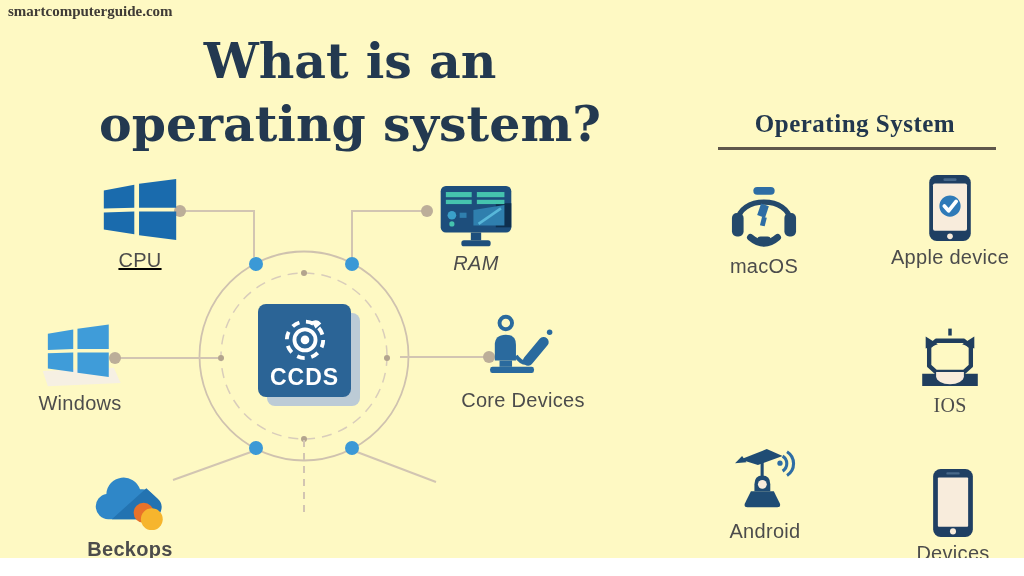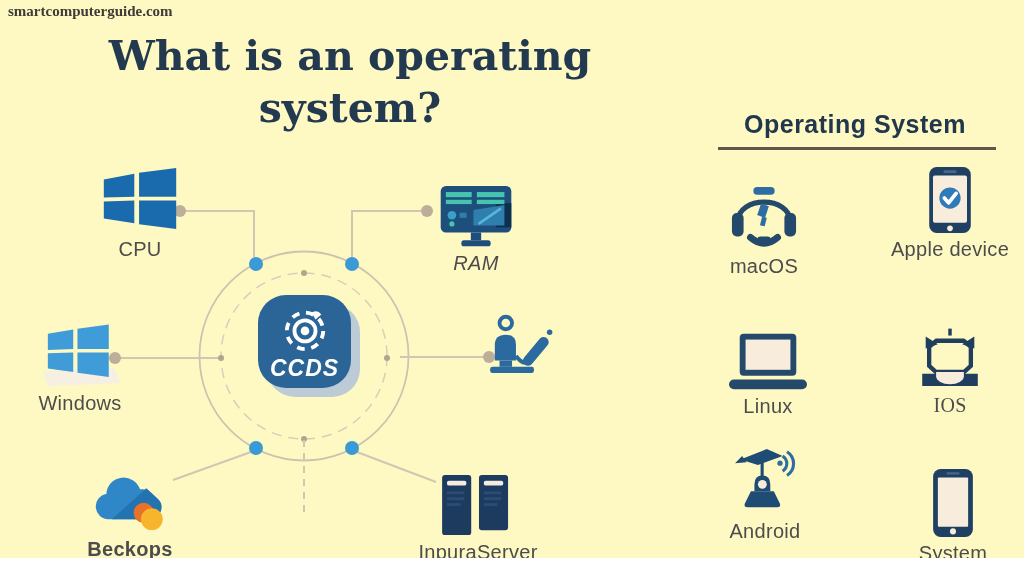--- a/index.html
+++ b/index.html
@@ -7,36 +7,35 @@
     position:relative;width:1024px;height:558px;overflow:hidden;
     background:#fef9c3;
     font-family:"Liberation Sans",sans-serif;
   }
   .watermark{
     position:absolute;left:8px;top:3px;
     font-family:"Liberation Serif",serif;font-weight:700;font-size:15px;color:#3f3b36;
   }
   .title{
     position:absolute;left:85px;top:30px;width:530px;text-align:center;
-    font-family:"DejaVu Serif",serif;font-weight:700;font-size:41px;line-height:1.28;
+    font-family:"DejaVu Serif",serif;font-weight:700;font-size:49px;line-height:1.28;
     color:#233950;margin:0;
   }
   .connectors{position:absolute;left:0;top:0;z-index:0;}
   .node{position:absolute;text-align:center;z-index:1;}
   .node-label{font-size:20px;color:#4c4c4c;letter-spacing:.3px;}
   .ccds{
-    position:absolute;left:258px;top:295px;width:93px;height:93px;z-index:1;
-    background:#2b6496;border-radius:28px;text-align:center;
+    position:absolute;left:258px;top:304px;width:93px;height:93px;z-index:1;
+    background:#2b6496;border-radius:8px;text-align:center;
     box-shadow:9px 9px 0 #bccbd6;
-    font-style:italic;
   }
   .ccds-label{color:#ffffff;font-weight:700;font-size:23px;letter-spacing:1px;margin-top:-2px;}
   .os-heading{
     position:absolute;left:705px;top:110px;width:300px;text-align:center;margin:0;
-    font-family:Liberation Sans, sans-serif;font-weight:700;font-size:25px;color:#22374e;letter-spacing:.5px;
+    font-family:Liberation Serif, serif;font-weight:700;font-size:25px;color:#22374e;letter-spacing:.5px;
   }
   .os-underline{position:absolute;left:718px;top:147px;width:278px;height:2.5px;background:#5f574b;}
   .os-item{position:absolute;text-align:center;z-index:1;}
   .os-item-label{font-size:20px;color:#4c4c4c;margin-top:0;letter-spacing:.3px;}
 </style>
 </head>
 <body>
 
 <div class="canvas">
 
@@ -72,21 +71,21 @@
     </g>
 
     <g fill="#3b99d6">
       <circle cx="256" cy="264" r="7"></circle>
         <circle cx="352" cy="264" r="7"></circle>
       <circle cx="256" cy="448" r="7"></circle>
         <circle cx="352" cy="448" r="7"></circle>
     </g>
   </svg>
 
-  <div class="node" style="left:78px;top:165px;width:124px;">
+  <div class="node" style="left:78px;top:176px;width:124px;text-decoration:underline;">
     <svg width="80" height="69" viewBox="0 0 84 70">
       <g fill="#1a6bad">
         <polygon points="4,14 36,8 36,32 4,33"></polygon>
         <polygon points="41,7 80,2 80,32 41,32"></polygon>
         <polygon points="4,37 36,36 36,60 4,55"></polygon>
         <polygon points="41,36 80,36 80,66 41,61"></polygon>
       </g>
     </svg>
     <div class="node-label">CPU</div>
   </div>
@@ -130,49 +129,33 @@
       <g fill="#2a6a9e" stroke="none">
         <circle cx="24" cy="10" r="8" fill="none" stroke="#2a6a9e" stroke-width="5"></circle>
         <path d="M10,58 V38 q0,-13 14,-13 q13,0 13,13 v20 z"></path>
         <rect x="16" y="58" width="16" height="8"></rect>
         <rect x="4" y="66" width="56" height="8" rx="3"></rect>
         <rect x="56" y="24" width="13" height="44" rx="6.5" transform="rotate(40 62 46)"></rect>
         <circle cx="80" cy="22" r="3.5"></circle>
         <path d="M37,52 q8,12 18,8" fill="none" stroke="#2a6a9e" stroke-width="5"></path>
       </g>
     </svg>
+    <div class="node-label">Core Devices</div>
   </div>
 
   <div class="node" style="left:70px;top:468px;width:120px;font-weight:bold;">
     <svg width="80" height="66" viewBox="0 0 88 72">
       <path d="M66,56 H20 a14,14 0 0 1 -2,-27.8 a19,19 0 0 1 37,-5 a13,13 0 0 1 11,22.6 z" fill="#2f87c8"></path>
       <path d="M62,22 L24,56 h42 a13,13 0 0 0 8,-23 z" fill="#2373b1"></path>
       <circle cx="59" cy="49" r="11" fill="#e8722a"></circle>
       <circle cx="68" cy="56" r="12" fill="#f6b52d"></circle>
     </svg>
     <div class="node-label">Beckops</div>
   </div>
 
-  <div class="node" style="left:413px;top:473px;width:130px;">
-    <svg width="76" height="64" viewBox="0 0 78 66">
-      <rect x="2" y="2" width="30" height="62" rx="3" fill="#1d3a5f"></rect>
-      <rect x="40" y="2" width="30" height="57" rx="3" fill="#1d3a5f"></rect>
-      <rect x="7" y="8" width="20" height="5" rx="2" fill="#f4ece0"></rect>
-      <rect x="45" y="8" width="20" height="5" rx="2" fill="#f4ece0"></rect>
-      <g fill="#2b4d73">
-        <rect x="7" y="19" width="18" height="3"></rect>
-          <rect x="7" y="25" width="18" height="3"></rect>
-          <rect x="7" y="31" width="14" height="3"></rect>
-        <rect x="45" y="19" width="18" height="3"></rect>
-          <rect x="45" y="25" width="18" height="3"></rect>
-          <rect x="45" y="31" width="14" height="3"></rect>
-      </g>
-    </svg>
-    <div class="node-label">InpuraServer</div>
-  </div>
 
   <div class="ccds">
     <svg width="46" height="50" viewBox="0 0 48 50" style="margin-top:8px;">
       <circle cx="24" cy="28" r="19" fill="none" stroke="#ffffff" stroke-width="4" stroke-dasharray="8 7"></circle>
       <circle cx="24" cy="28" r="11" fill="none" stroke="#ffffff" stroke-width="4"></circle>
       <circle cx="24" cy="28" r="4.5" fill="#ffffff"></circle>
       <path d="M30,9 q7,-4 11,2 l-6,5 q-2,-4 -5,-7 z" fill="#ffffff"></path>
     </svg>
     <div class="ccds-label">CCDS</div>
   </div>
@@ -187,40 +170,32 @@
       <rect x="3" y="31" width="12" height="24" rx="5" fill="#24496b"></rect>
       <rect x="57" y="31" width="12" height="24" rx="5" fill="#24496b"></rect>
       <polygon points="33,21 41,24 37,36 29,33" fill="#2e6da4"></polygon>
       <rect x="33" y="35" width="5" height="9" fill="#2e6da4" transform="rotate(14 35 39)"></rect>
       <path d="M22,56 q14,12 28,0" fill="none" stroke="#24496b" stroke-width="7" stroke-linecap="round"></path>
       <rect x="29" y="55" width="14" height="7" rx="3.5" fill="#24496b"></rect>
     </svg>
     <div class="os-item-label">macOS</div>
   </div>
 
-  <div class="os-item" style="left:880px;top:166px;width:140px;">
+  <div class="os-item" style="left:880px;top:174px;width:140px;">
     <svg width="44" height="68" viewBox="0 0 46 72">
       <rect x="1" y="1" width="44" height="70" rx="8" fill="#1f3f63"></rect>
       <rect x="5" y="10" width="36" height="50" rx="2" fill="#f8ecdc"></rect>
       <rect x="16" y="4.5" width="14" height="3" rx="1.5" fill="#47688a"></rect>
       <circle cx="23" cy="66" r="3" fill="#f8ecdc"></circle>
       <circle cx="23" cy="34" r="12.5" fill="#2f7ab8" stroke="#f8ecdc" stroke-width="2.5"></circle>
       <path d="M17,34 l4.5,5 l8,-10" stroke="#ffffff" stroke-width="4" fill="none" stroke-linecap="round" stroke-linejoin="round"></path>
     </svg>
     <div class="os-item-label">Apple device</div>
   </div>
 
-  <div class="os-item" style="left:706px;top:333px;width:124px;">
-    <svg width="78" height="58" viewBox="0 0 80 58">
-      <rect x="11" y="0" width="58" height="43" rx="4" fill="#24496b"></rect>
-      <rect x="17" y="6" width="46" height="31" fill="#f8ecdc"></rect>
-      <rect x="0" y="47" width="80" height="10" rx="5" fill="#24496b"></rect>
-    </svg>
-    <div class="os-item-label">Linux</div>
-  </div>
 
   <div class="os-item" style="left:888px;top:328px;width:124px;font-family:Liberation Serif, serif;">
     <svg width="66" height="62" viewBox="0 0 76 70">
       <line x1="38" y1="0" x2="38" y2="8" stroke="#203e5e" stroke-width="4"></line>
       <polygon points="10,23 10,9 24,18" fill="#203e5e"></polygon>
       <polygon points="66,23 66,9 52,18" fill="#203e5e"></polygon>
       <path d="M22,14 h32 l8,7 v22 l-8,7 h-32 l-8,-7 v-22 z" fill="none" stroke="#203e5e" stroke-width="5" stroke-linejoin="round"></path>
       <path d="M6,52 h64 v14 h-64 z" fill="#203e5e"></path>
       <path d="M22,50 h32 v5 a16,9 0 0 1 -32,0 z" fill="#f8ecdc"></path>
     </svg>
@@ -246,16 +221,16 @@
     <div class="os-item-label">Android</div>
   </div>
 
   <div class="os-item" style="left:891px;top:468px;width:124px;">
     <svg width="42" height="70" viewBox="0 0 44 74">
       <rect x="1" y="1" width="42" height="72" rx="8" fill="#1f3f63"></rect>
       <rect x="6" y="10" width="32" height="52" rx="1" fill="#f8ecdc"></rect>
       <rect x="15" y="4.5" width="14" height="2.5" rx="1" fill="#47688a"></rect>
       <circle cx="22" cy="67" r="3.2" fill="#f8ecdc"></circle>
     </svg>
-    <div class="os-item-label">System</div>
+    <div class="os-item-label">Devices</div>
   </div>
 
 </div>
 
 </body></html>

